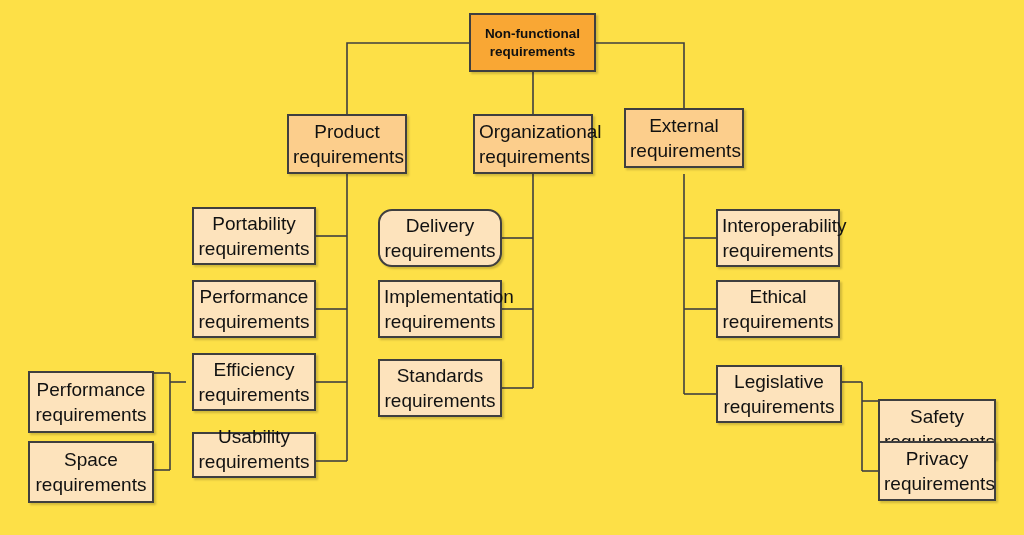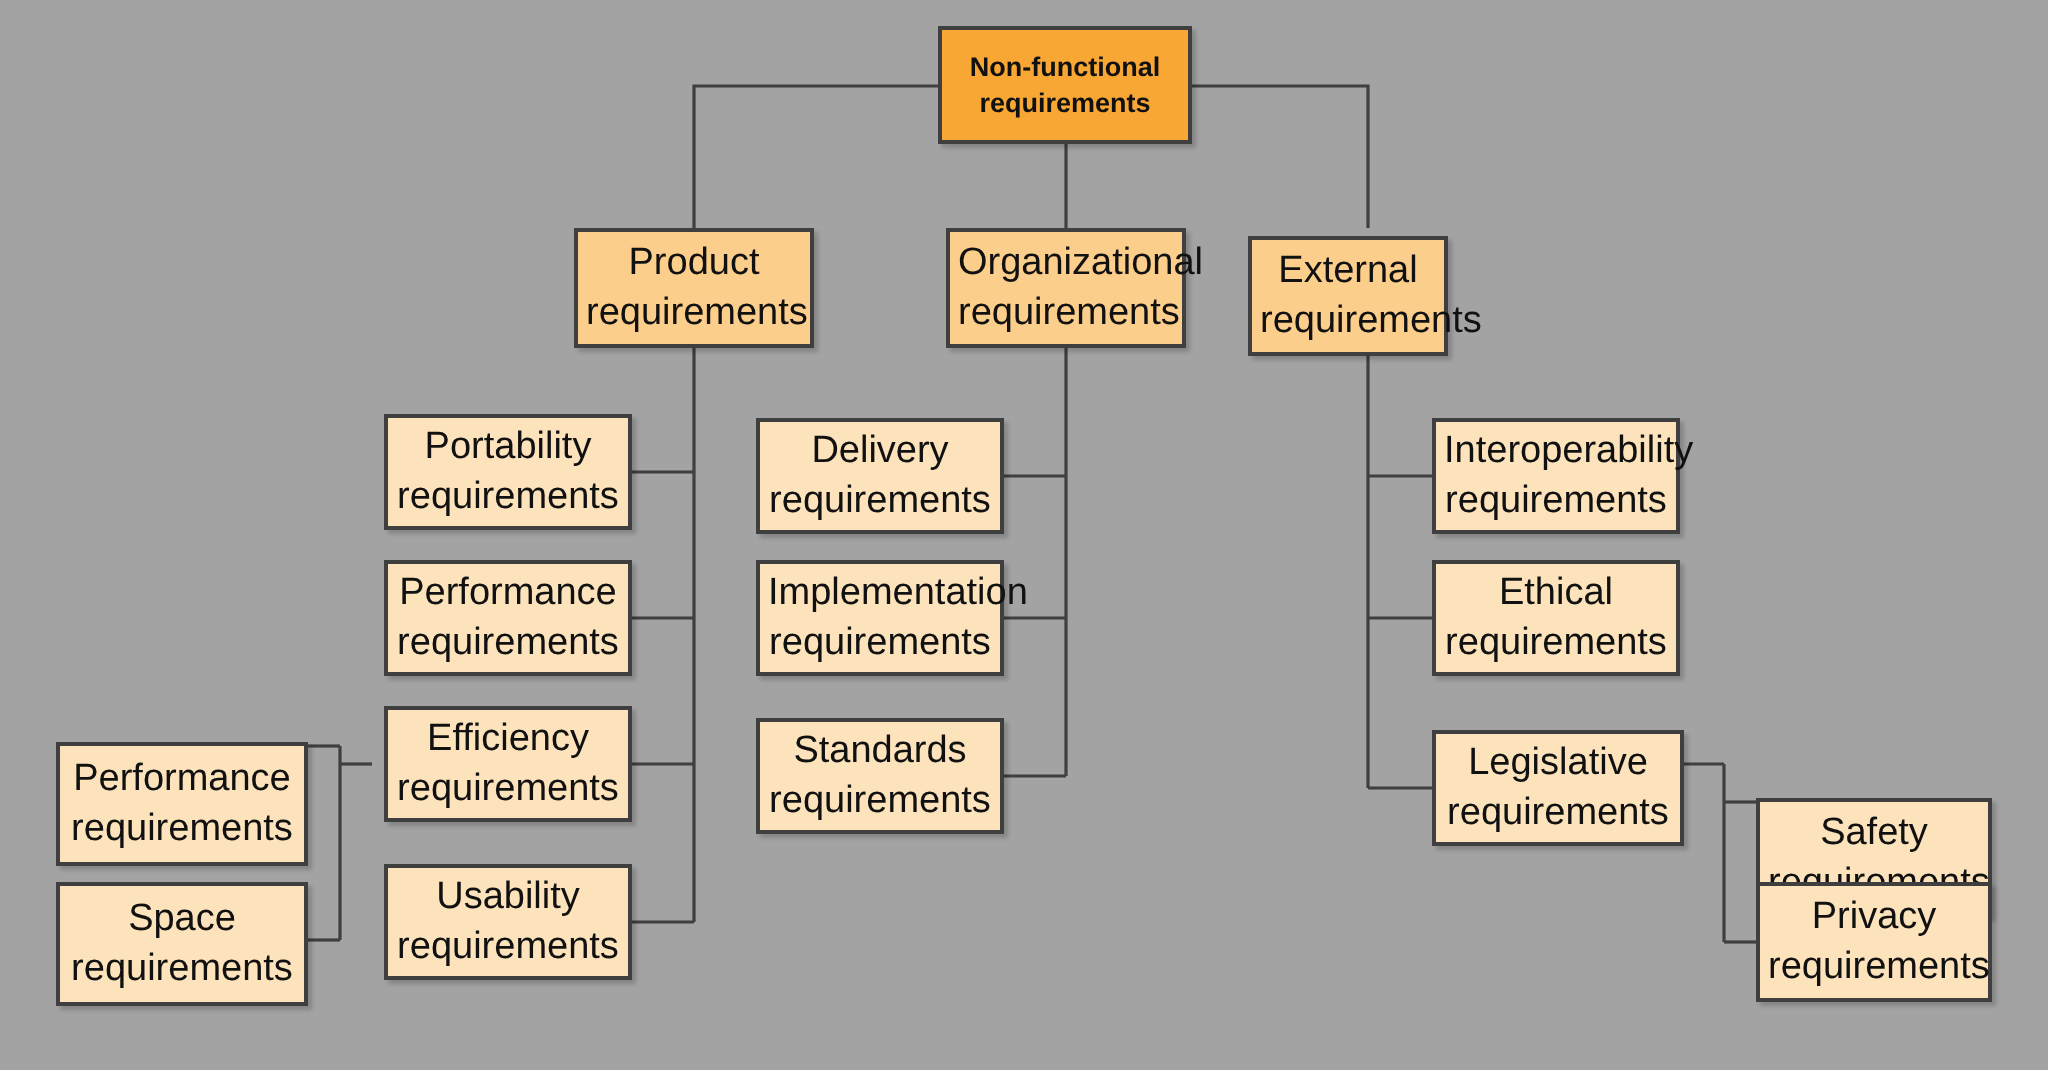--- a/index.html
+++ b/index.html
@@ -4,21 +4,21 @@
 <style>
   html, body {
     margin: 0;
     padding: 0;
     background: #ffffff;
   }
   #canvas {
     position: relative;
     width: 1024px;
     height: 535px;
-    background: #a3a3a3;
+    background: #fde047;
     font-family: "Liberation Sans", sans-serif;
     overflow: hidden;
   }
   #edges {
     position: absolute;
     left: 0;
     top: 0;
     width: 1024px;
     height: 535px;
     pointer-events: none;
@@ -93,38 +93,38 @@
   <div class="node lvl-root" style="left:469px; top:13px; width:127px; height:59px;">
     <span>Non-functional requirements</span>
   </div>
 
   <div class="node lvl-2" style="left:287px; top:114px; width:120px; height:60px;">
     <span>Product requirements</span>
   </div>
   <div class="node lvl-2" style="left:473px; top:114px; width:120px; height:60px;">
     <span>Organizational requirements</span>
   </div>
-  <div class="node lvl-2" style="left:624px; top:118px; width:100px; height:60px;">
+  <div class="node lvl-2" style="left:624px; top:108px; width:120px; height:60px;">
     <span>External requirements</span>
   </div>
 
   <div class="node lvl-3" style="left:192px; top:207px; width:124px; height:58px;">
     <span>Portability requirements</span>
   </div>
   <div class="node lvl-3" style="left:192px; top:280px; width:124px; height:58px;">
     <span>Performance requirements</span>
   </div>
   <div class="node lvl-3" style="left:192px; top:353px; width:124px; height:58px;">
     <span>Efficiency requirements</span>
   </div>
-  <div class="node lvl-3" style="left:192px; top:432px; width:124px; height:58px;align-items:flex-end;">
+  <div class="node lvl-3" style="left:192px; top:432px; width:124px; height:46px;align-items:flex-end;">
     <span>Usability requirements</span>
   </div>
 
-  <div class="node lvl-3" style="left:378px; top:209px; width:124px; height:58px;">
+  <div class="node lvl-3" style="left:378px; top:209px; width:124px; height:58px;border-radius:14px;">
     <span>Delivery requirements</span>
   </div>
   <div class="node lvl-3" style="left:378px; top:280px; width:124px; height:58px;">
     <span>Implementation requirements</span>
   </div>
   <div class="node lvl-3" style="left:716px; top:209px; width:124px; height:58px;">
     <span>Interoperability requirements</span>
   </div>
 
   <div class="node lvl-3" style="left:378px; top:359px; width:124px; height:58px;">

